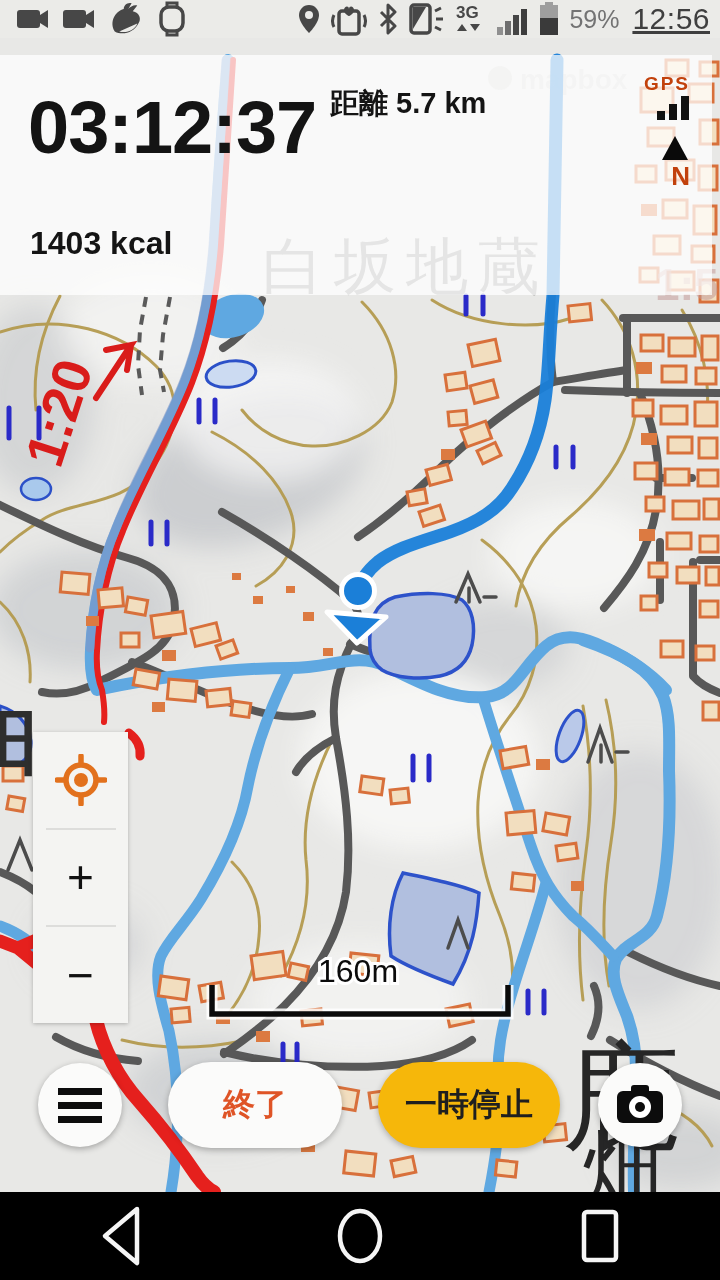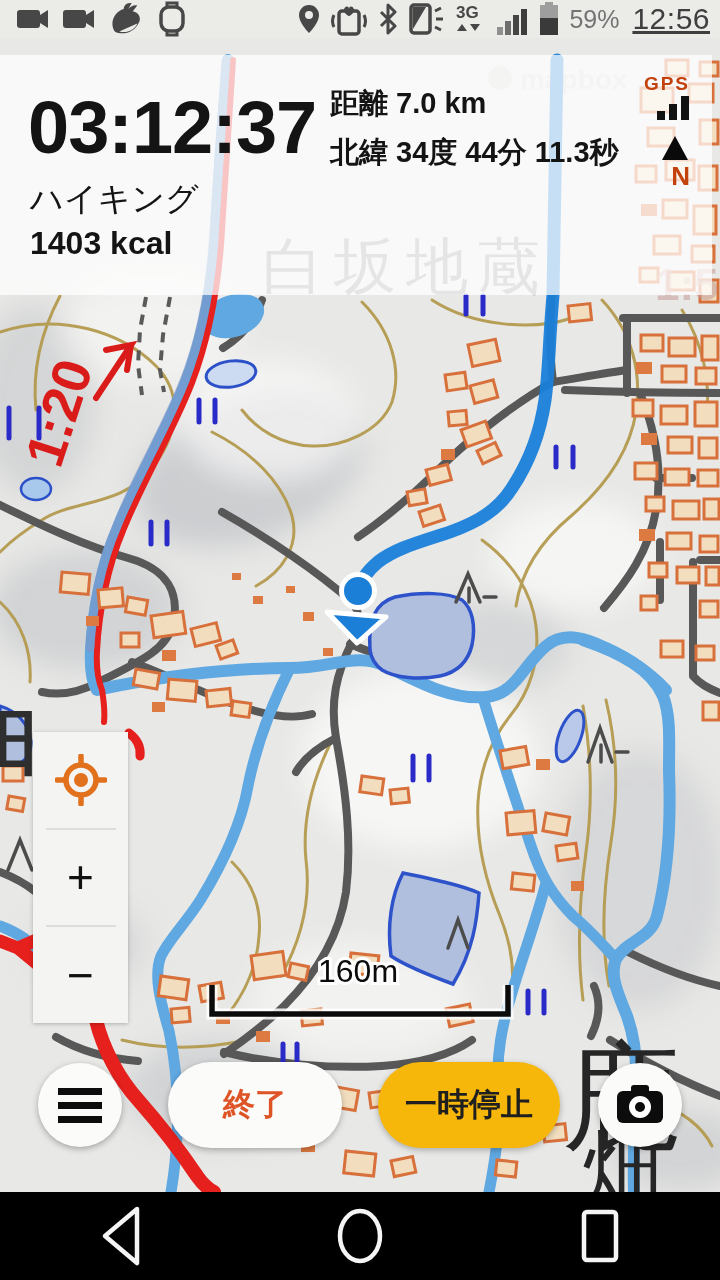--- a/index.html
+++ b/index.html
@@ -371,25 +371,23 @@
           <rect x="2" y="5" width="18" height="13" fill="#9e9e9e"></rect>
           <rect x="2" y="18" width="18" height="17" fill="#3a3a3a"></rect>
         </svg>
       <span class="sb-pct">59%</span>
       <span class="sb-time">12:56</span>
     </div>
   </div>
 
   <div class="stats">
     <div class="timer">03:12:37</div>
-    <div class="activity">ハイキング</div>
     <div class="calories">1403 kcal</div>
     <div class="stat-lines">
-      <div>距離 7.0 km</div>
-      <div>北緯 34度 44分 11.3秒</div>
+      <div>距離 5.7 km</div>
     </div>
     <div class="gps-badge">
       <div class="gps-label">GPS</div>
       <svg width="34" height="26" viewBox="0 0 34 26">
           <rect x="1" y="16" width="8" height="9" fill="#111"></rect>
           <rect x="13" y="9" width="8" height="16" fill="#111"></rect>
           <rect x="25" y="1" width="8" height="24" fill="#111"></rect>
         </svg>
       <div class="compass">
         <svg width="30" height="26" viewBox="0 0 30 26">

